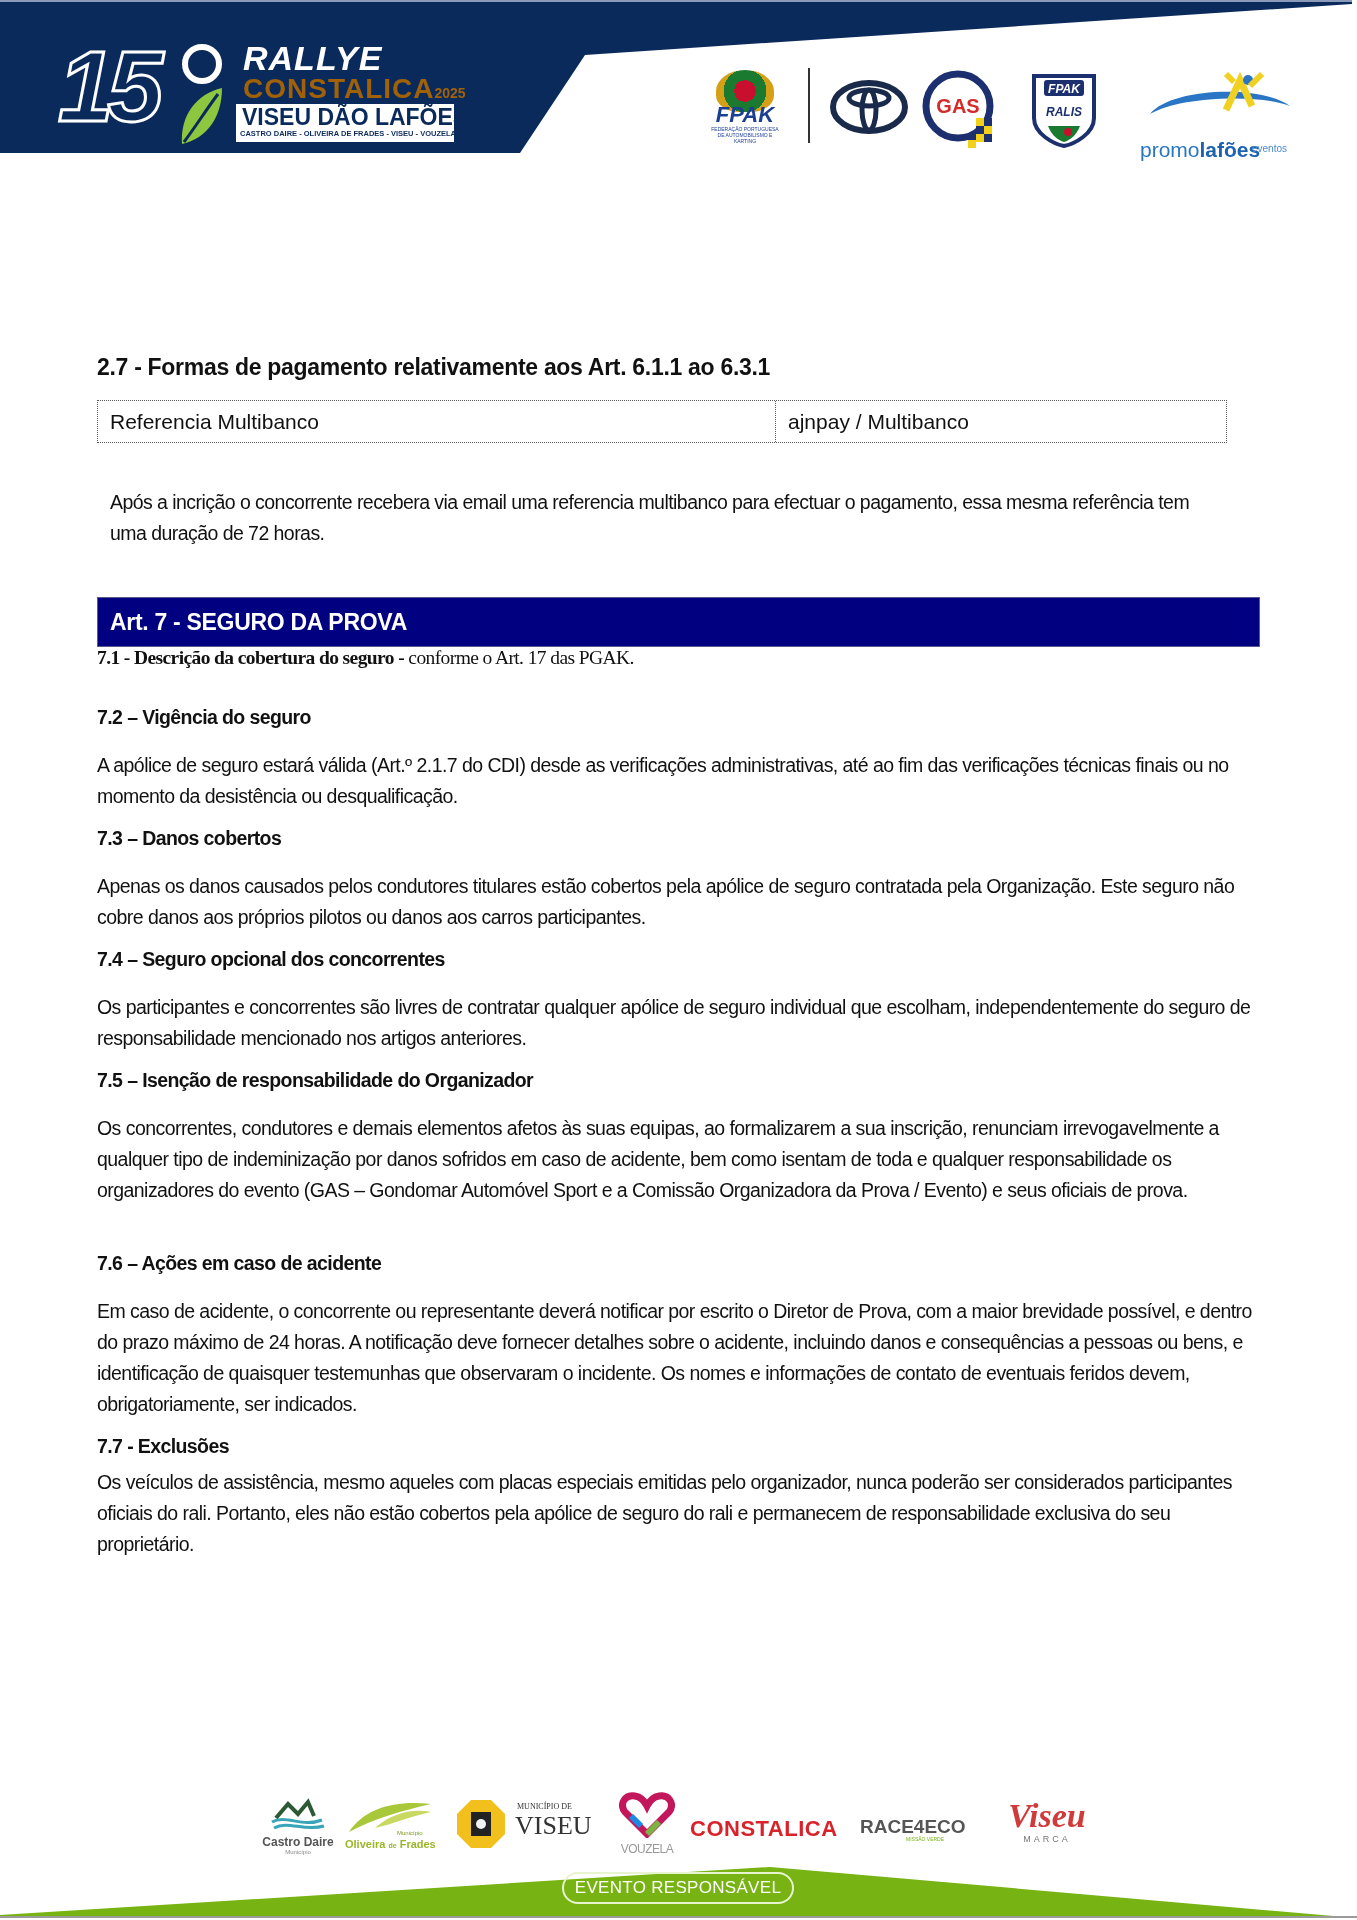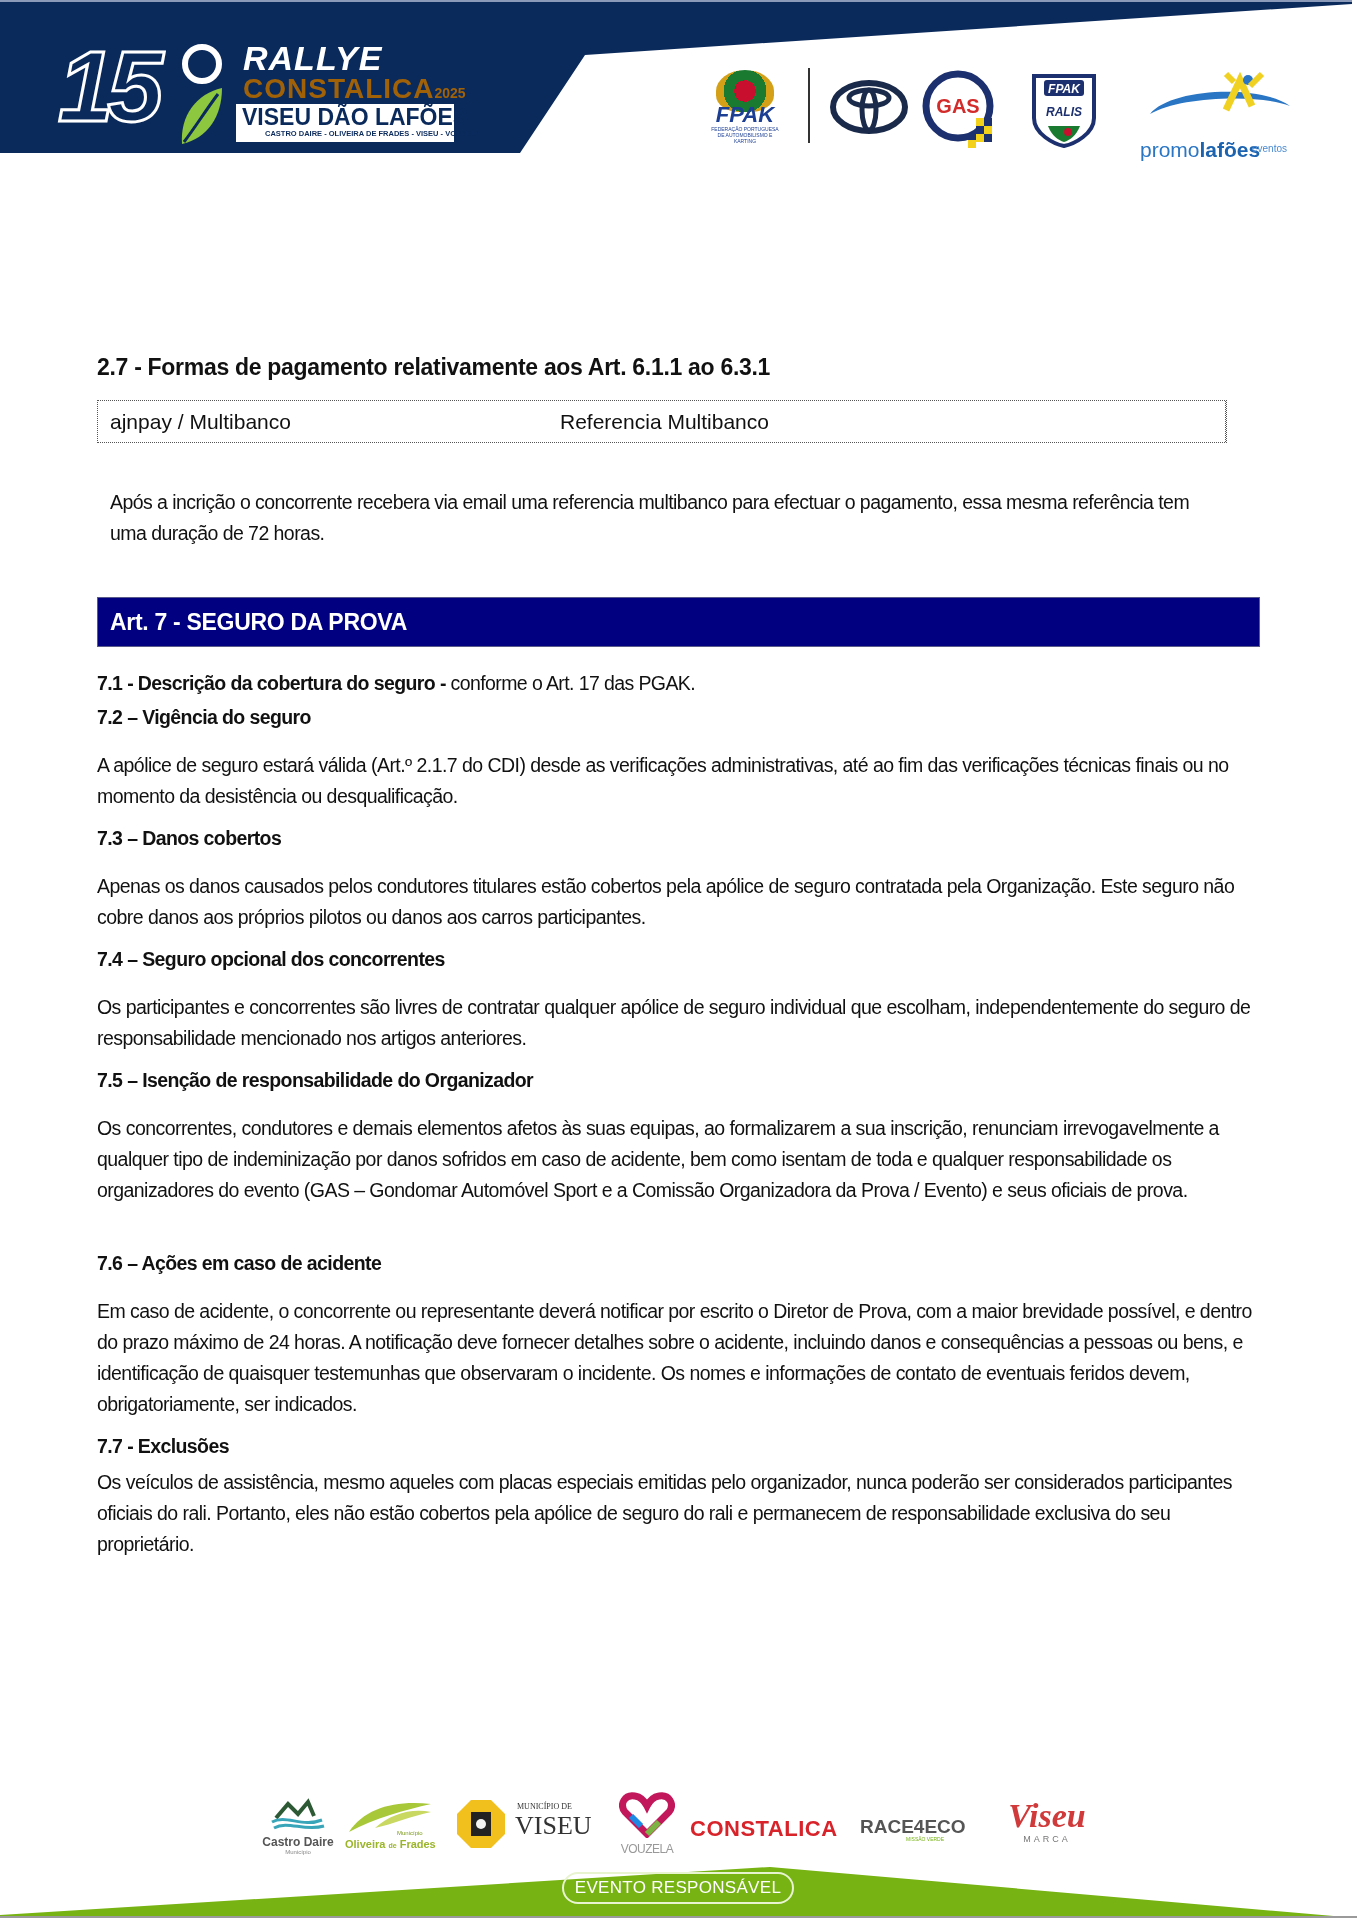--- a/index.html
+++ b/index.html
@@ -10,21 +10,21 @@
   .header svg.bg { position: absolute; left: 0; top: 0; }
   .event-logo { position: absolute; left: 58px; top: 36px; width: 430px; height: 106px; }
   .logo-12 { position: absolute; left: 0; top: 0; font-family: "Liberation Sans", sans-serif; font-weight: bold; font-style: italic; font-size: 100px; line-height: 100px; color: #0b2a5c; -webkit-text-stroke: 3px #ffffff; letter-spacing: -6px; }
   .logo-deg { position: absolute; left: 124px; top: 8px; width: 40px; height: 40px; border: 6px solid #ffffff; border-radius: 50%; box-sizing: border-box; }
   .logo-leaf { position: absolute; left: 120px; top: 50px; width: 46px; height: 60px; }
   .logo-rallye { position: absolute; left: 185px; top: 4px; font-weight: bold; font-style: italic; font-size: 34px; color: #ffffff; letter-spacing: 1px; line-height: 36px; }
   .logo-constalica { position: absolute; left: 185px; top: 38px; font-weight: bold; font-size: 28px; color: #a16207; line-height: 30px; letter-spacing: 1px; }
   .logo-year { font-size: 14px; letter-spacing: 0; }
   .logo-plate { position: absolute; left: 178px; top: 68px; width: 218px; height: 38px; background: #ffffff; }
   .logo-viseu { position: absolute; left: 6px; top: 0px; font-weight: bold; font-size: 23px; color: #0b2a5c; line-height: 26px; white-space: nowrap; }
-  .logo-towns { position: absolute; left: 4px; top: 25px; font-size: 7.5px; color: #0b2a5c; white-space: nowrap; font-weight: bold; margin-left: 25px; }
+  .logo-towns { position: absolute; left: 4px; top: 25px; font-size: 7.5px; color: #0b2a5c; white-space: nowrap; font-weight: bold; }
 
   .sponsors-top { position: absolute; top: 60px; left: 700px; width: 640px; height: 95px; }
   .sp { position: absolute; }
   .fpak { left: 10px; top: 10px; width: 70px; height: 80px; text-align: center; }
   .fpak .seal { width: 58px; height: 42px; margin: 0 auto; border-radius: 50% 50% 40% 40%; background: radial-gradient(circle at 50% 50%, #c8102e 0 30%, #1a7a2f 30% 60%, #d4a017 60%); }
   .fpak .name { font-weight: bold; font-style: italic; font-size: 22px; color: #1c3f94; line-height: 22px; margin-top: -8px; }
   .fpak .sub { font-size: 5px; color: #1c3f94; line-height: 6px; }
   .divider-v { left: 108px; top: 8px; width: 2px; height: 75px; background: #333; }
   .toyota { left: 130px; top: 20px; width: 78px; height: 54px; }
   .gas { left: 222px; top: 10px; width: 76px; height: 78px; }
@@ -116,30 +116,30 @@
         <path d="M120,16 L132,4" stroke="#f0d020" stroke-width="6"></path>
       </svg>
       <div class="txt"><span>promo</span><b>lafões</b></div>
       <div class="ev">eventos</div>
     </div>
   </div>
 </div>
 
 <div class="h64">2.7 - Formas de pagamento relativamente aos Art. 6.1.1 ao 6.3.1</div>
 <div class="pay-table">
+  <div class="pay-cell c1">Referencia Multibanco</div>
   <div class="pay-cell c2">ajnpay / Multibanco</div>
-  <div class="pay-cell c1">Referencia Multibanco</div>
 </div>
 <div class="para p-after">Após a incrição o concorrente recebera via email uma referencia multibanco para efectuar o pagamento, essa mesma referência tem uma duração de 72 horas.</div>
 
 <div class="banner">
   <span>Art. 7 - SEGURO DA PROVA</span>
 </div>
 
-<div class="sub-h" style="top:672px;"><span>7.1 - Descrição da cobertura do seguro -</span><span class="norm"> conforme o Art. 17 das PGAK.</span></div>
+<div class="sub-h" style="top:647px;font-family:Liberation Serif, serif;"><span>7.1 - Descrição da cobertura do seguro -</span><span class="norm"> conforme o Art. 17 das PGAK.</span></div>
 
 <div class="sub-h" style="top:706px;">7.2 – Vigência do seguro</div>
 <div class="para body-p" style="top:750px;">A apólice de seguro estará válida (Art.º 2.1.7 do CDI) desde as verificações administrativas, até ao fim das verificações técnicas finais ou no momento da desistência ou desqualificação.</div>
 
 <div class="sub-h" style="top:827px;">7.3 – Danos cobertos</div>
 <div class="para body-p" style="top:871px;">Apenas os danos causados pelos condutores titulares estão cobertos pela apólice de seguro contratada pela Organização. Este seguro não cobre danos aos próprios pilotos ou danos aos carros participantes.</div>
 
 <div class="sub-h" style="top:948px;">7.4 – Seguro opcional dos concorrentes</div>
 <div class="para body-p" style="top:992px;">Os participantes e concorrentes são livres de contratar qualquer apólice de seguro individual que escolham, independentemente do seguro de responsabilidade mencionado nos artigos anteriores.</div>
 

